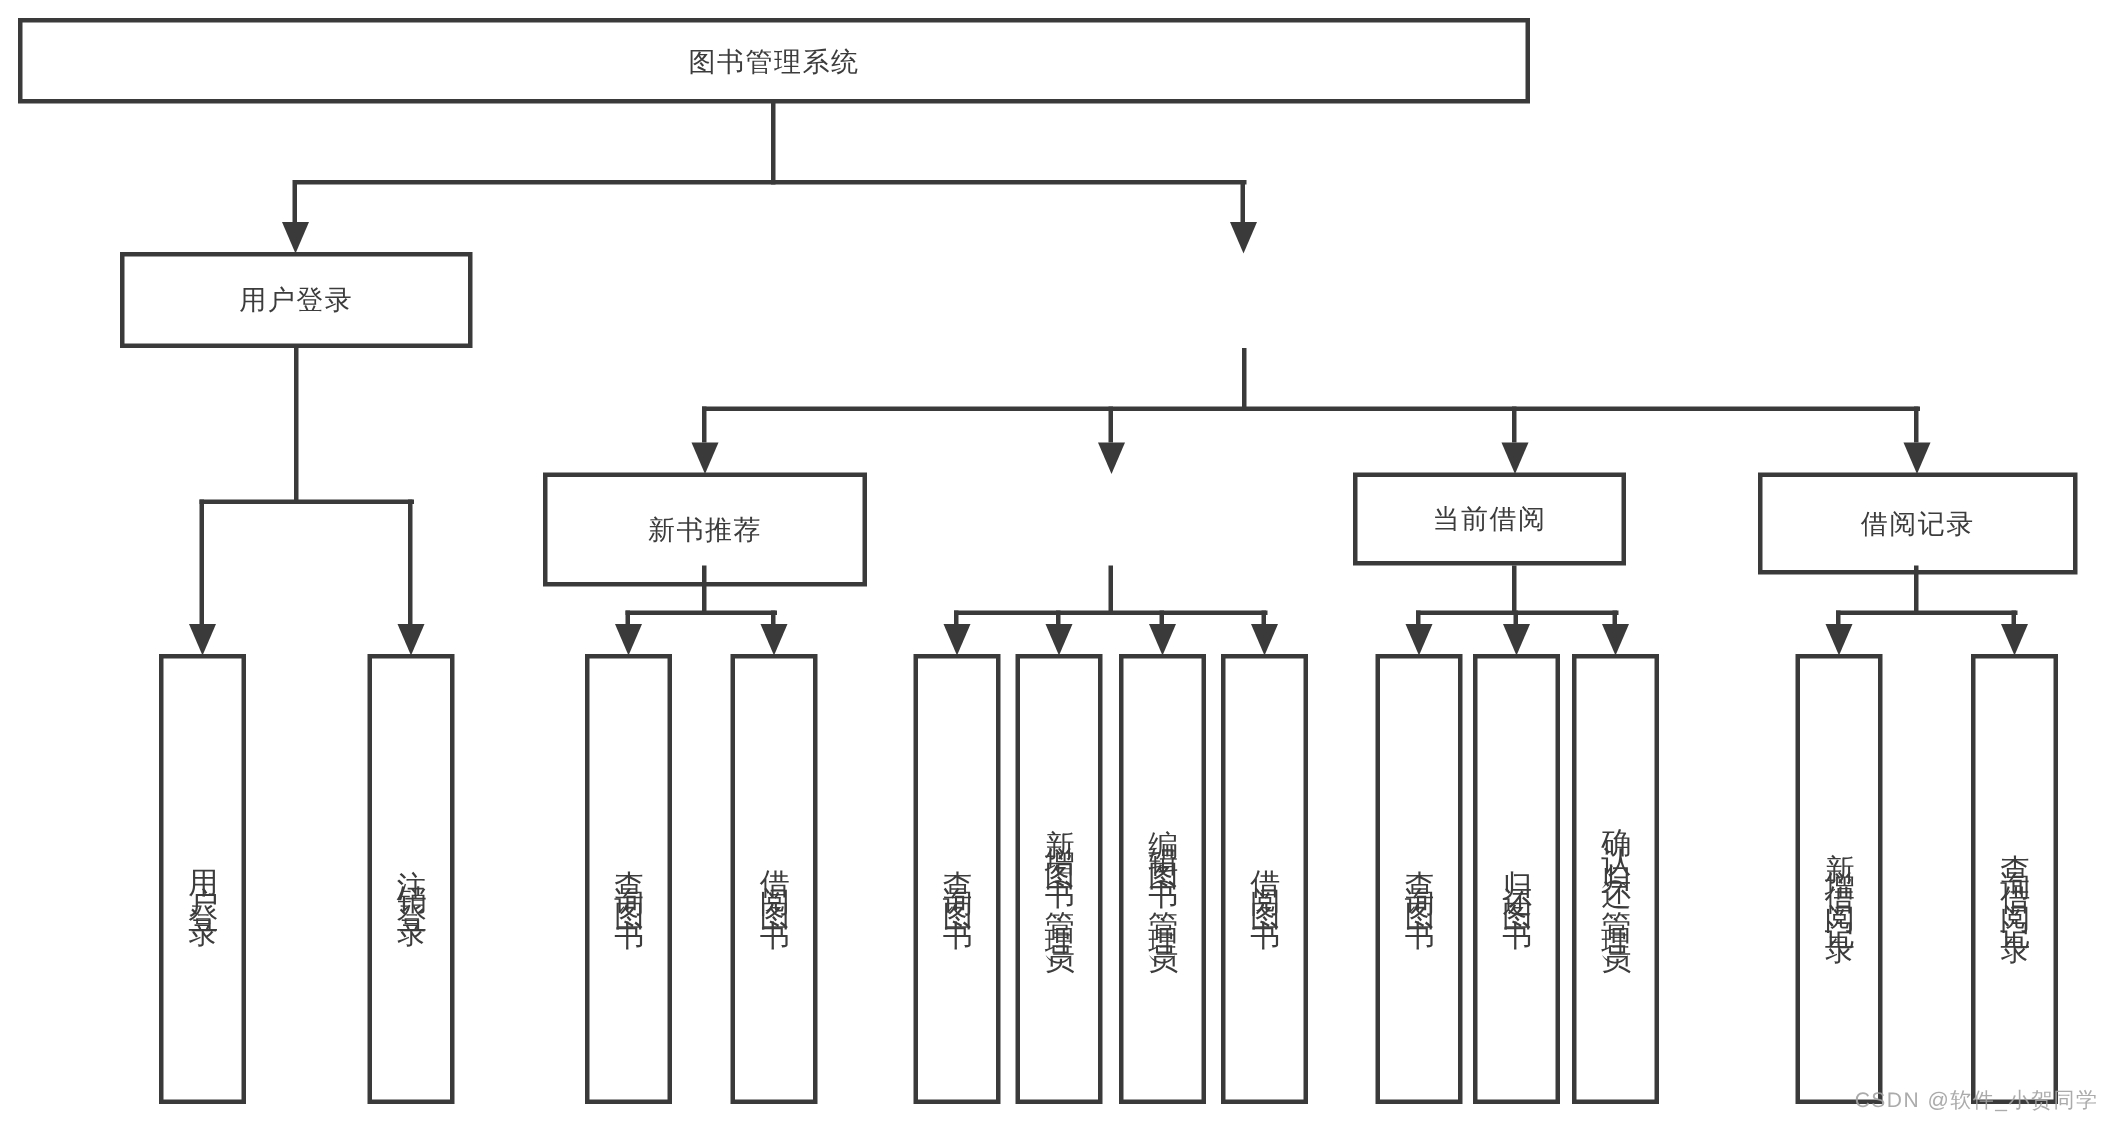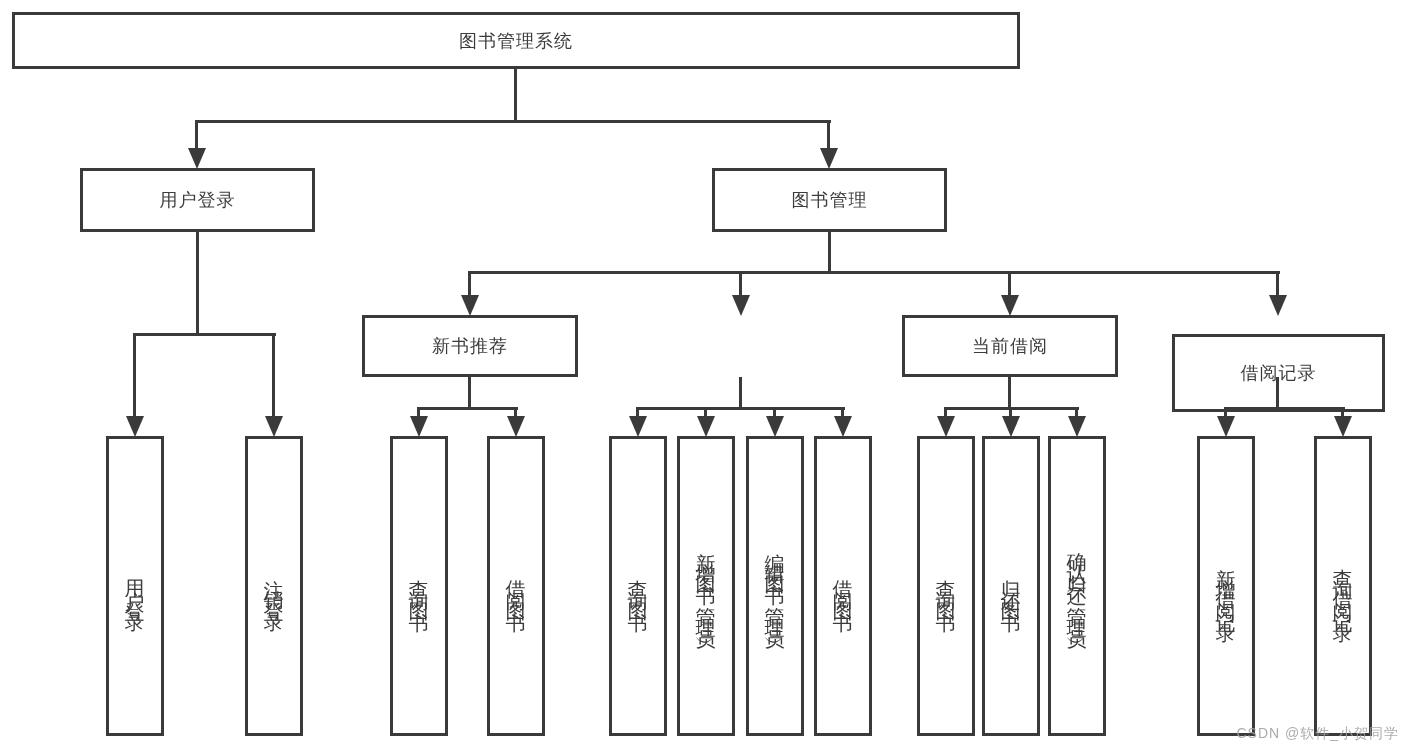--- a/index.html
+++ b/index.html
@@ -66,34 +66,31 @@
 <div class="canvas">
 
   <div class="hbox" style="left:12px;top:12px;width:1008px;height:57px">
     <span class="lbl">图书管理系统</span>
   </div>
 
   <div class="hbox" style="left:80px;top:168px;width:235px;height:64px">
     <span class="lbl">用户登录</span>
   </div>
 
-  <div class="hbox" style="left:712px;top:168px;width:235px;height:64px">
-    <span class="lbl">图书管理</span>
-  </div>
 
-  <div class="hbox" style="left:362px;top:315px;width:216px;height:62px">
+  <div class="hbox" style="left:362px;top:315px;width:216px;height:76px">
     <span class="lbl">新书推荐</span>
   </div>
 
 
-  <div class="hbox" style="left:902px;top:315px;width:216px;height:62px">
+  <div class="hbox" style="left:902px;top:315px;width:182px;height:62px">
     <span class="lbl">当前借阅</span>
   </div>
 
-  <div class="hbox" style="left:1172px;top:334px;width:213px;height:78px">
+  <div class="hbox" style="left:1172px;top:315px;width:213px;height:68px">
     <span class="lbl">借阅记录</span>
   </div>
 
   <div class="vbox" style="left:106px">
     <span class="vlbl">用户登录</span>
   </div>
   <div class="vbox" style="left:245px">
     <span class="vlbl">注销登录</span>
   </div>
 

